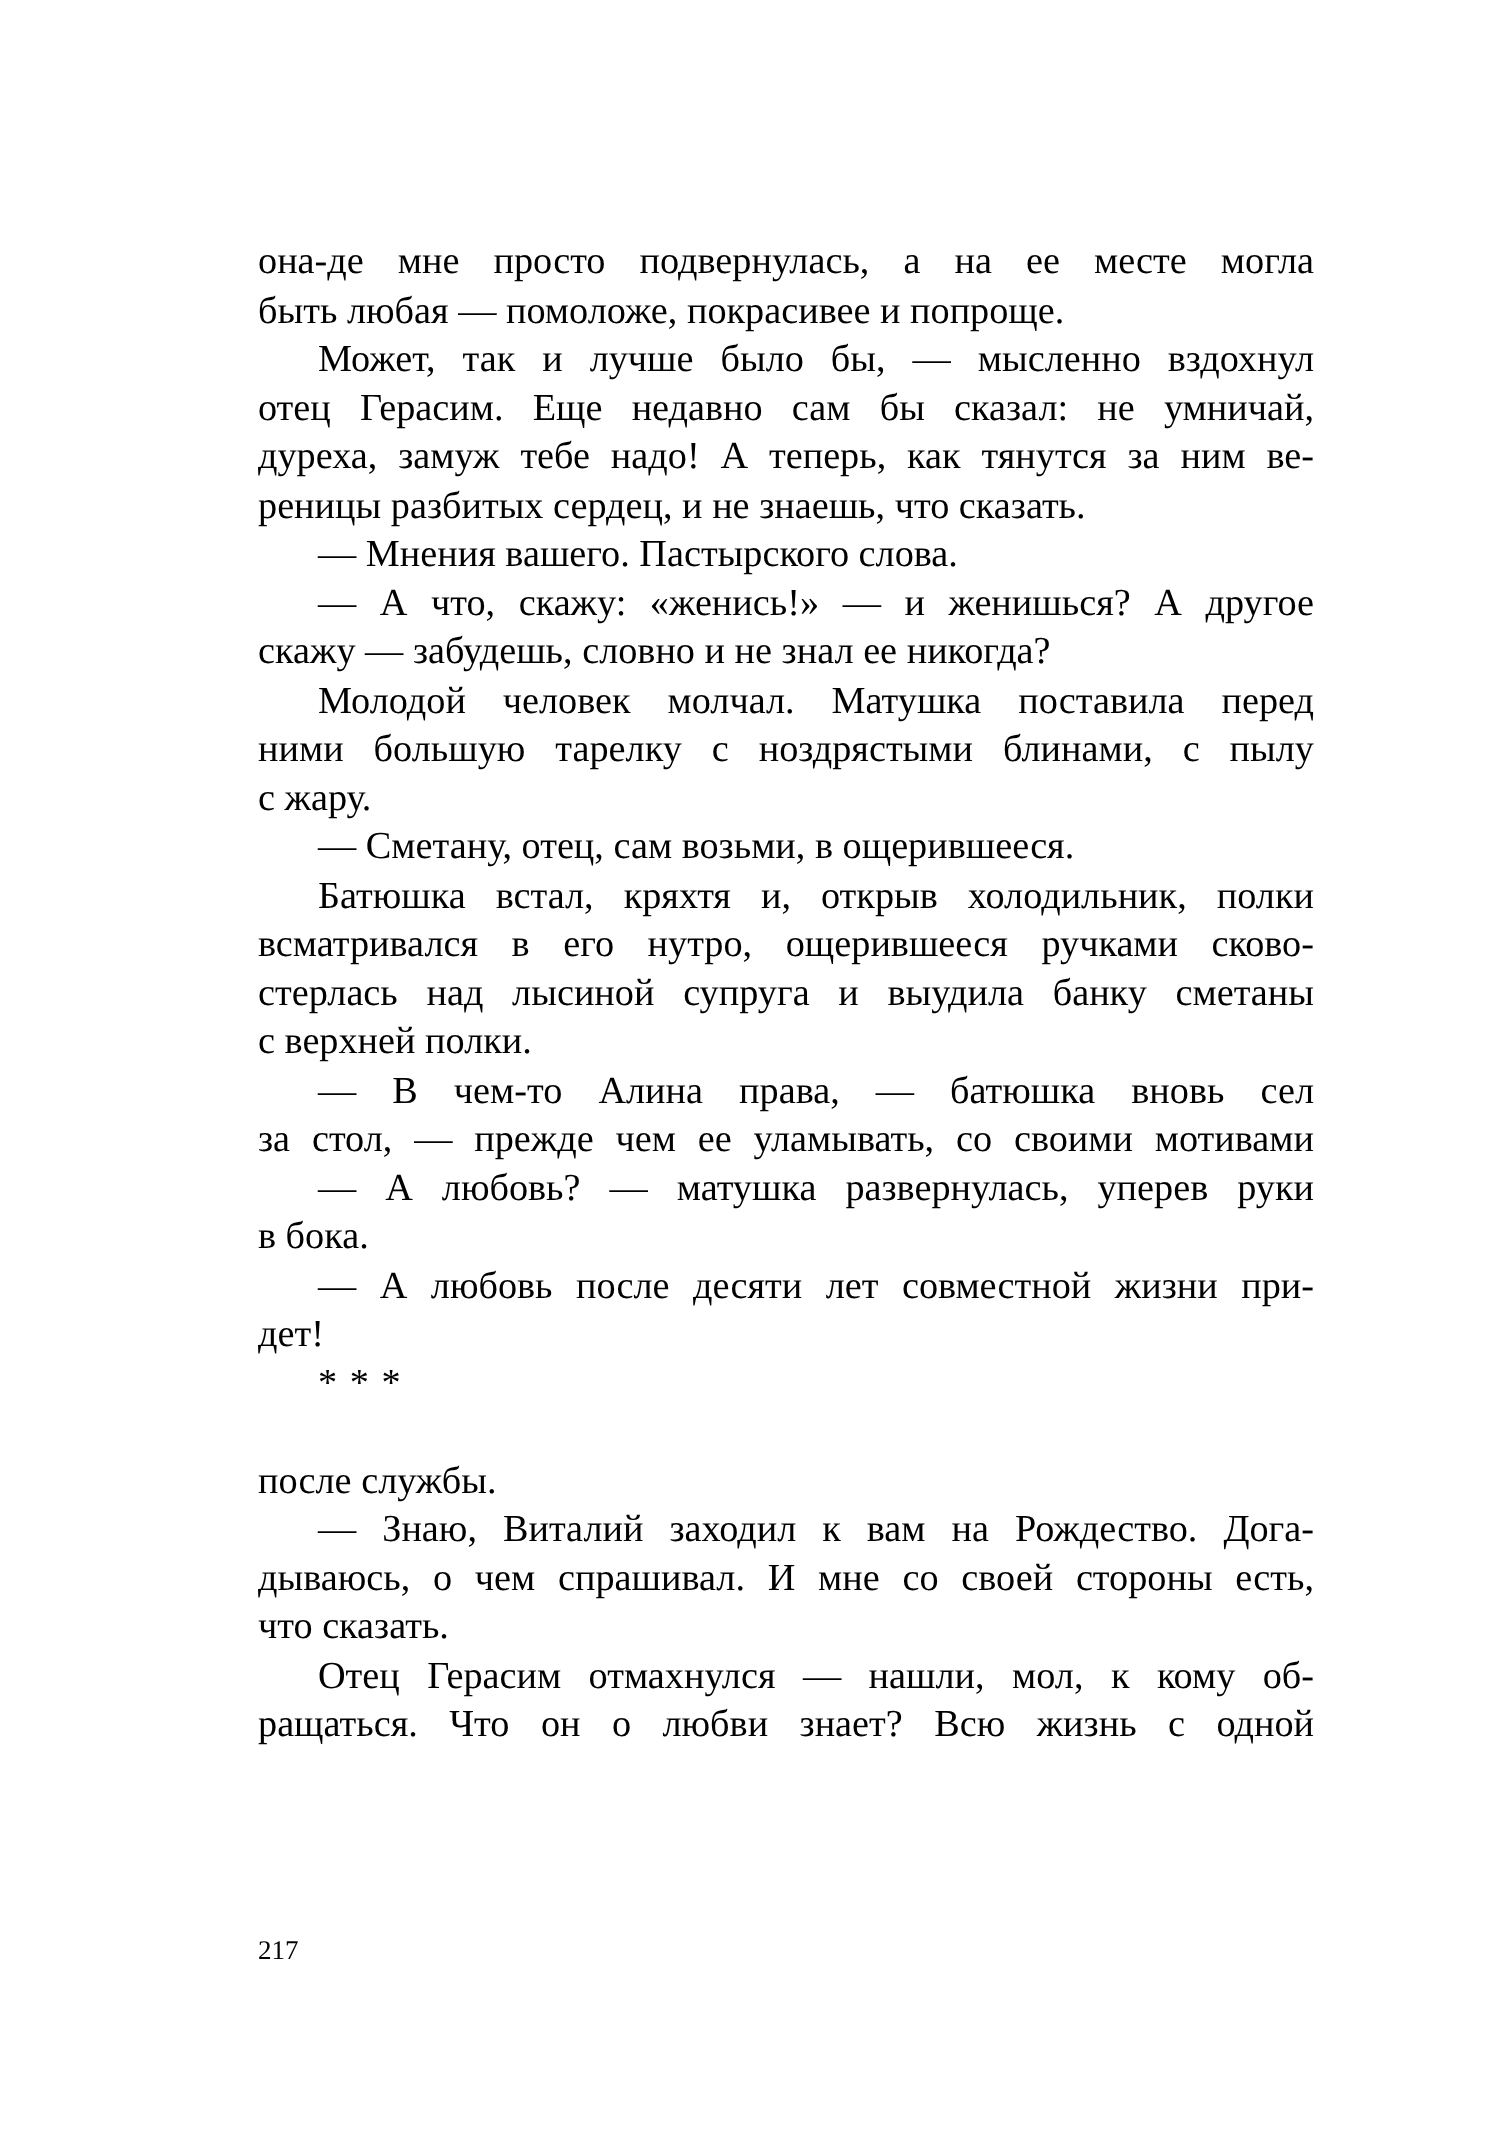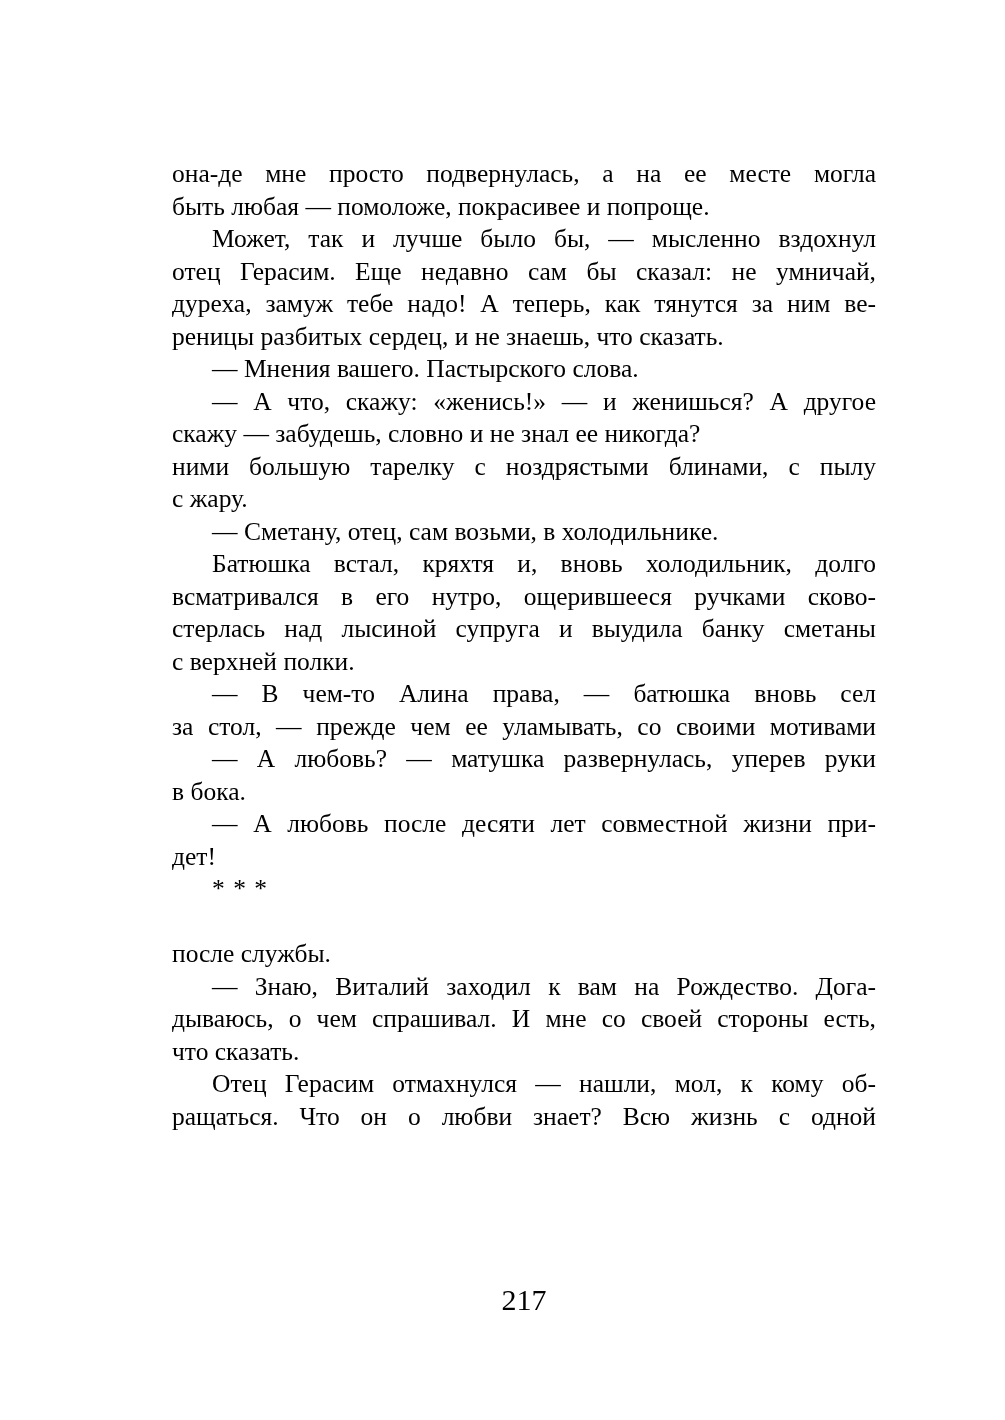--- a/index.html
+++ b/index.html
@@ -40,22 +40,21 @@
     letter-spacing: 1px;
   }
   .spacer {
     height: 32.5px;
   }
   .page-number {
     position: absolute;
     left: 172px;
     top: 1284px;
     width: 704px;
-    text-align: center;
-    font-size: 30px;
+    font-size: 18px;
     line-height: 32px;
   }
 </style>
 </head>
 <body>
 
 <div class="page">
   <main class="text-block">
       <div class="paragraph">
         <div class="line">она-де мне просто подвернулась, а на ее месте могла</div>
@@ -68,28 +67,29 @@
         <div class="line last">реницы разбитых сердец, и не знаешь, что сказать.</div>
       </div>
       <div class="paragraph">
         <div class="line indent last">— Мнения вашего. Пастырского слова.</div>
       </div>
       <div class="paragraph">
         <div class="line indent">— А что, скажу: «женись!» — и женишься? А другое</div>
         <div class="line last">скажу — забудешь, словно и не знал ее никогда?</div>
       </div>
       <div class="paragraph">
+        <div class="line indent">Молодой человек молчал. Матушка поставила перед</div>
         <div class="line">ними большую тарелку с ноздрястыми блинами, с пылу</div>
         <div class="line last">с жару.</div>
       </div>
       <div class="paragraph">
-        <div class="line indent last">— Сметану, отец, сам возьми, в холодильнике.</div>
+        <div class="line indent last">— Сметану, отец, сам возьми, в ощерившееся.</div>
       </div>
       <div class="paragraph">
-        <div class="line indent">Батюшка встал, кряхтя и, вновь холодильник, долго</div>
+        <div class="line indent">Батюшка встал, кряхтя и, открыв холодильник, полки</div>
         <div class="line">всматривался в его нутро, ощерившееся ручками сково-</div>
         <div class="line">стерлась над лысиной супруга и выудила банку сметаны</div>
         <div class="line last">с верхней полки.</div>
       </div>
       <div class="paragraph">
         <div class="line indent">— В чем-то Алина права, — батюшка вновь сел</div>
         <div class="line">за стол, — прежде чем ее уламывать, со своими мотивами</div>
       </div>
       <div class="paragraph">
         <div class="line indent">— А любовь? — матушка развернулась, уперев руки</div>

